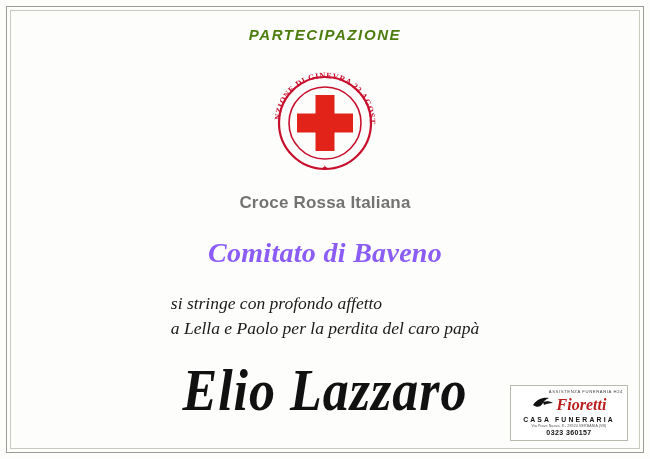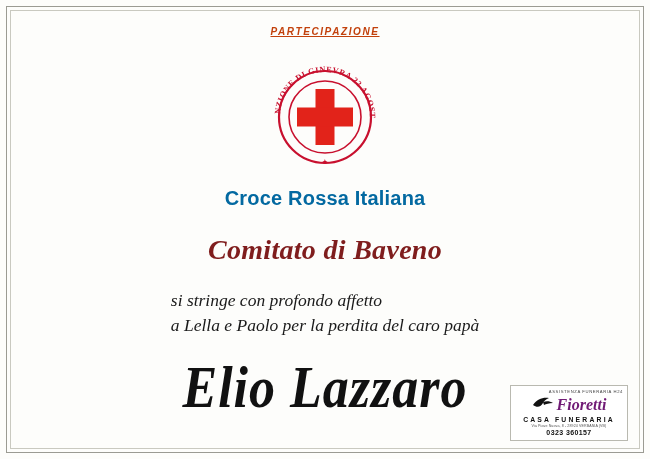--- a/index.html
+++ b/index.html
@@ -45,53 +45,52 @@
     width: 650px;
     height: 459px;
     display: flex;
     flex-direction: column;
     align-items: center;
     box-sizing: border-box;
     padding: 26px 40px 0 40px;
   }
   .heading {
     font-family: "Liberation Sans", sans-serif;
-    font-size: 10px;
+    font-size: 15px;
     font-weight: bold;
     font-style: italic;
     letter-spacing: 1.6px;
-    color: #c2410c;
-    text-align: center;
-    text-decoration: underline;
+    color: #4d7c0f;
+    text-align: center;
   }
   .logo-wrap {
     margin-top: 18px;
     width: 124px;
     height: 124px;
     position: relative;
   }
   .logo-svg {
     display: block;
   }
   .org-name {
     margin-top: 8px;
     font-family: "Liberation Sans", sans-serif;
-    font-size: 20px;
-    font-weight: bold;
-    color: #0369a1;
+    font-size: 17px;
+    font-weight: bold;
+    color: #737373;
     letter-spacing: 0.2px;
     text-align: center;
   }
   .committee {
     margin-top: 24px;
     font-family: "Liberation Serif", serif;
     font-weight: bold;
     font-style: italic;
     font-size: 28px;
-    color: #7f1d1d;
+    color: #8b5cf6;
     letter-spacing: 0.3px;
     text-align: center;
   }
   .message {
     margin-top: 22px;
     text-align: left;
     color: #1a1a1a;
   }
   .message-line {
     font-family: "Liberation Serif", serif;
@@ -149,21 +148,21 @@
     align-items: center;
     justify-content: center;
     gap: 3px;
     height: 20px;
   }
   .fb-brand {
     font-family: "Liberation Serif", serif;
     font-style: italic;
     font-weight: bold;
     font-size: 16px;
-    color: #701a75;
+    color: #b91c1c;
     line-height: 16px;
   }
   .fb-sub {
     font-family: "Liberation Sans", sans-serif;
     font-size: 6.8px;
     font-weight: bold;
     letter-spacing: 2.2px;
     color: #111;
     margin-top: 1px;
   }

